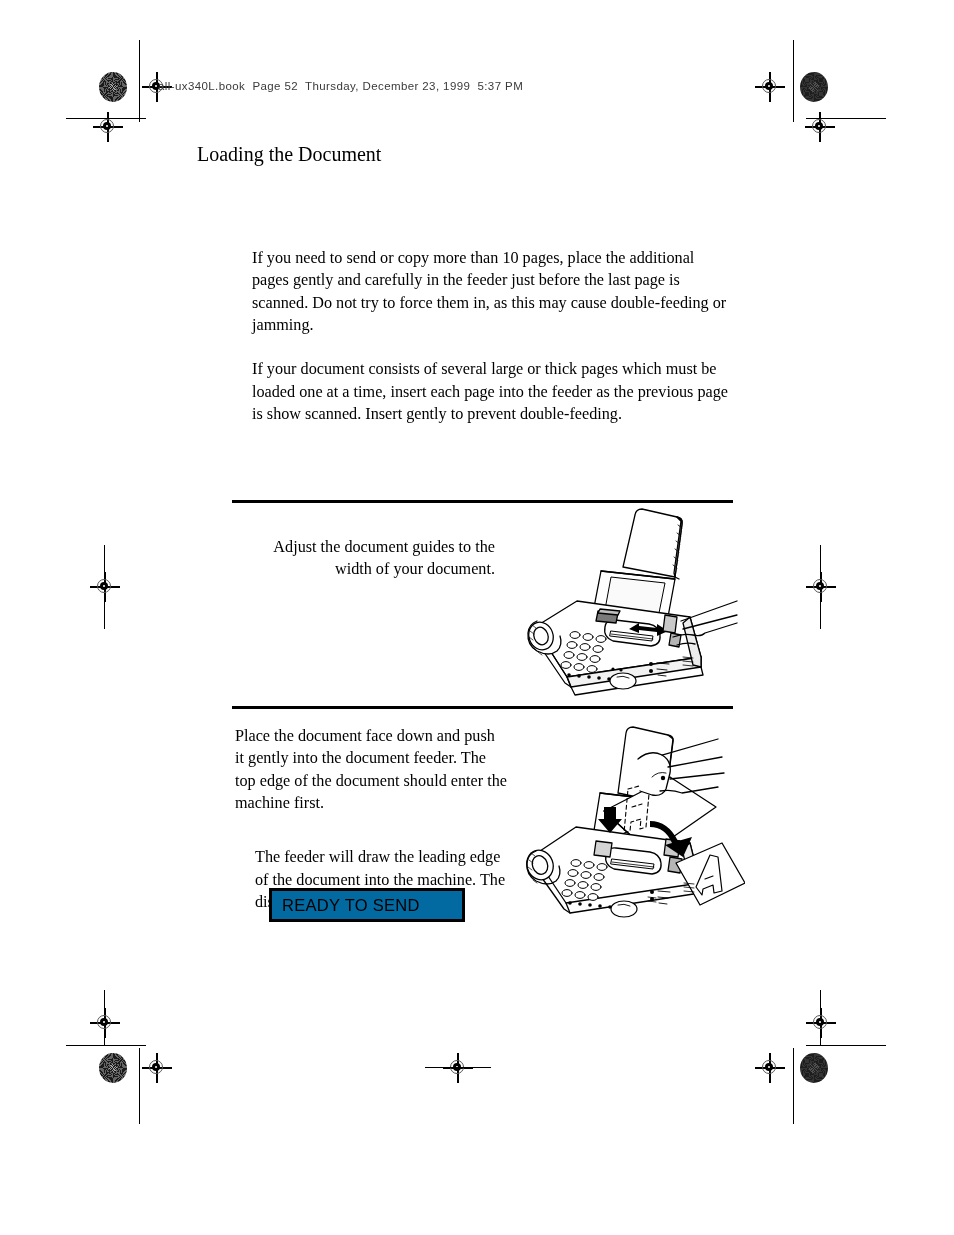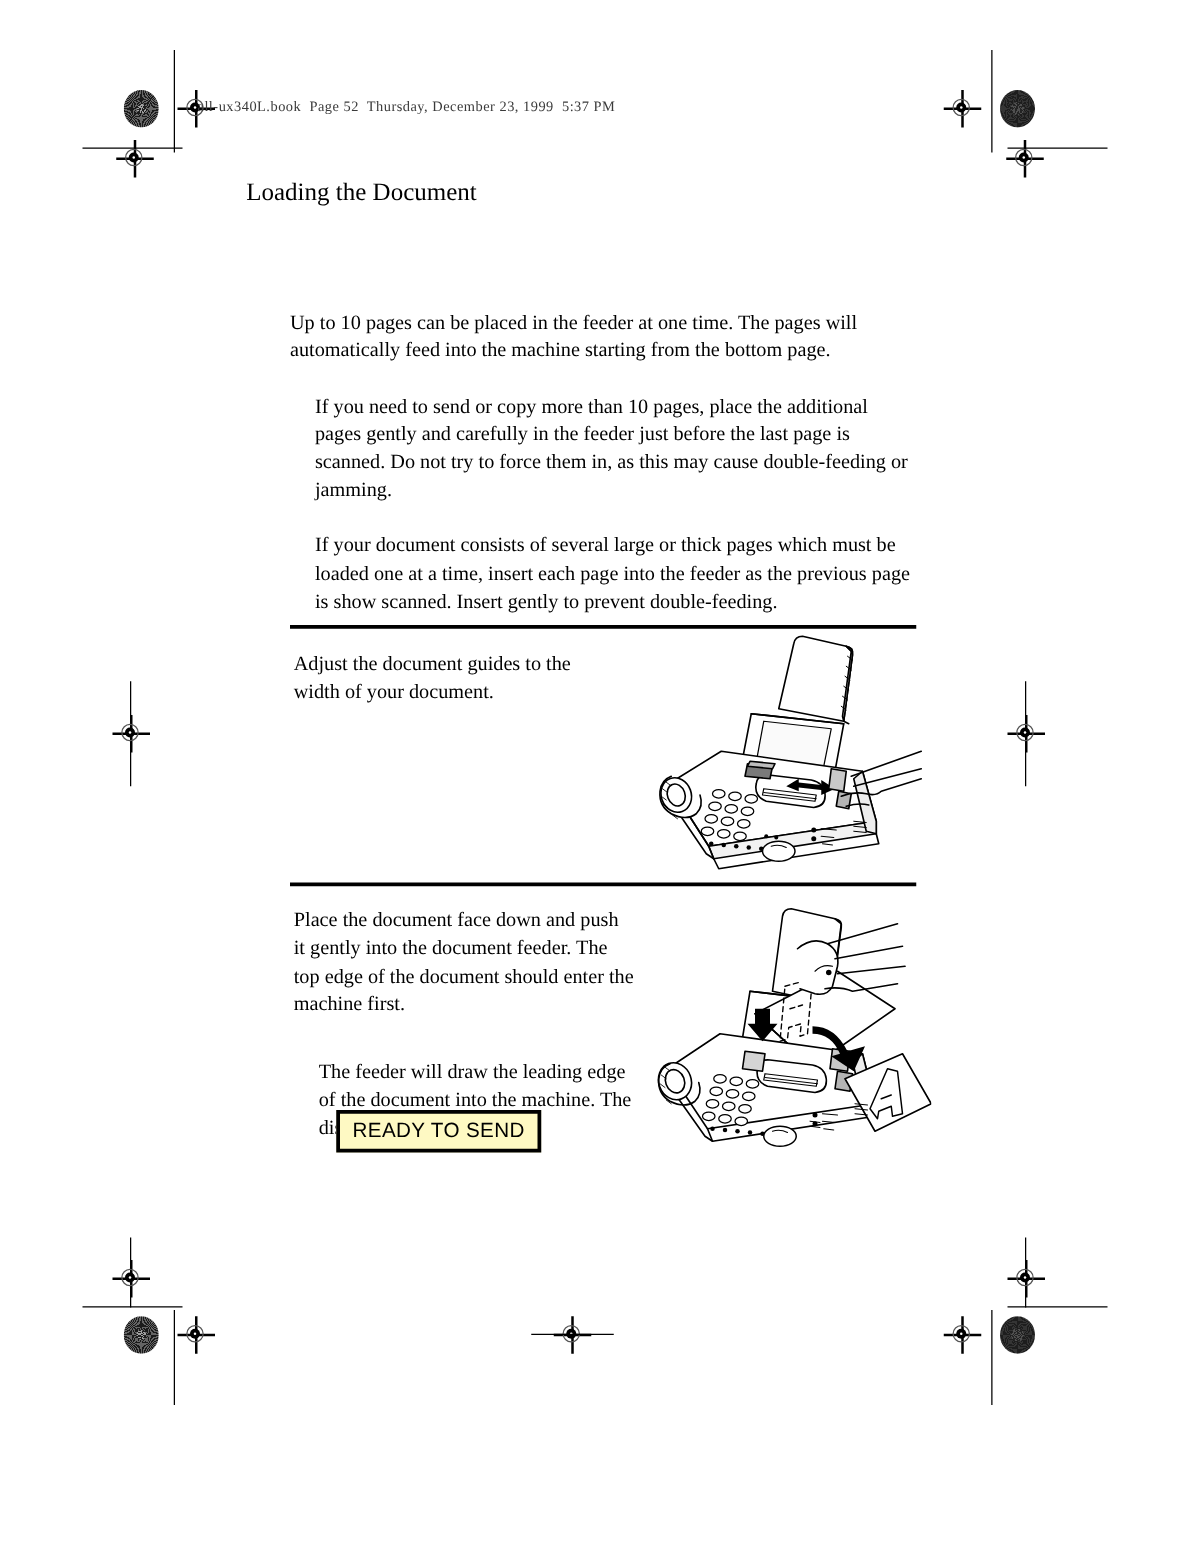--- a/index.html
+++ b/index.html
@@ -67,21 +67,21 @@
       repeating-conic-gradient(from 0deg at 50% 50%, #222 0deg 2deg, #7a7a7a 2deg 4deg),
       radial-gradient(circle at 50% 50%, #8a8a8a 0 25%, #4a4a4a 25% 100%);
     background-blend-mode: multiply;
   }
 
   
   .file-header {
     position: absolute;
     left: 158px;
     top: 80px;
-    font-family: Liberation Serif, serif;
+    font-family: Liberation Sans, sans-serif;
     font-size: 11.5px;
     letter-spacing: .4px;
     color: #3a3a3a;
     white-space: pre;
   }
 
   
   .running-header {
     position: absolute;
     left: 197px;
@@ -130,25 +130,25 @@
   .step-text p { margin: 0; }
   .step-text p.sub {
     margin-top: 32px;
     padding-left: 20px;
   }
 
   .lcd-box {
     position: absolute;
     left: 269px;
     top: 888px;
-    width: 164px;
+    width: 196px;
     height: 34px;
     border: 3px solid #000;
     box-sizing: border-box;
-    background: #fef9c3;
+    background: #0369a1;
   }
   .lcd-text {
     position: absolute;
     left: 10px;
     top: 50%;
     transform: translateY(-50%);
     font-family: "Liberation Sans", "DejaVu Sans", sans-serif;
     font-size: 16.5px;
     letter-spacing: .3px;
     color: #000;
@@ -266,28 +266,27 @@
       <div class="ring2"></div>
       <div class="dot"></div>
   </div>
   <div class="crop-line crop-h" style="left:425px; top:1067px; width:66px;"></div>
 </div>
 
 <div class="file-header">all-ux340L.book  Page 52  Thursday, December 23, 1999  5:37 PM</div>
 <div class="running-header">Loading the Document</div>
 
 <div class="body-col">
-  <p class="lead">Up to 10 pages can be placed in the feeder at one time. The pages will automatically feed into the machine starting from the bottom page.</p>
   <p class="indented">If you need to send or copy more than 10 pages, place the additional pages gently and carefully in the feeder just before the last page is scanned. Do not try to force them in, as this may cause double-feeding or jamming.</p>
   <p class="indented">If your document consists of several large or thick pages which must be loaded one at a time, insert each page into the feeder as the previous page is show scanned. Insert gently to prevent double-feeding.</p>
 </div>
 
 <div class="rule r1"></div>
 
-<div class="step-text" style="left:235px; top:520px; width:260px;">
+<div class="step-text" style="left:235px; top:536px; width:260px;text-align:right;">
   <p>Adjust the document guides to the width of your document.</p>
 </div>
 
 <div class="illus" style="left:505px; top:505px;">
   <svg width="235" height="195" viewBox="0 0 235 195" fill="none" xmlns="http://www.w3.org/2000/svg" stroke="#000" stroke-width="1.3" stroke-linejoin="round" stroke-linecap="round">
 
     <path d="M118 62 L130 10 Q131 4 137 4 L172 12 Q178 13 177 19 L170 72 Z" fill="#fff"></path>
     <path d="M170 72 L177 19 Q178 13 172 12 L176 16 L169 68 Z" fill="#efefef"></path>
     <path d="M172 12 L176 16 M170 72 L174 74"></path>
 

